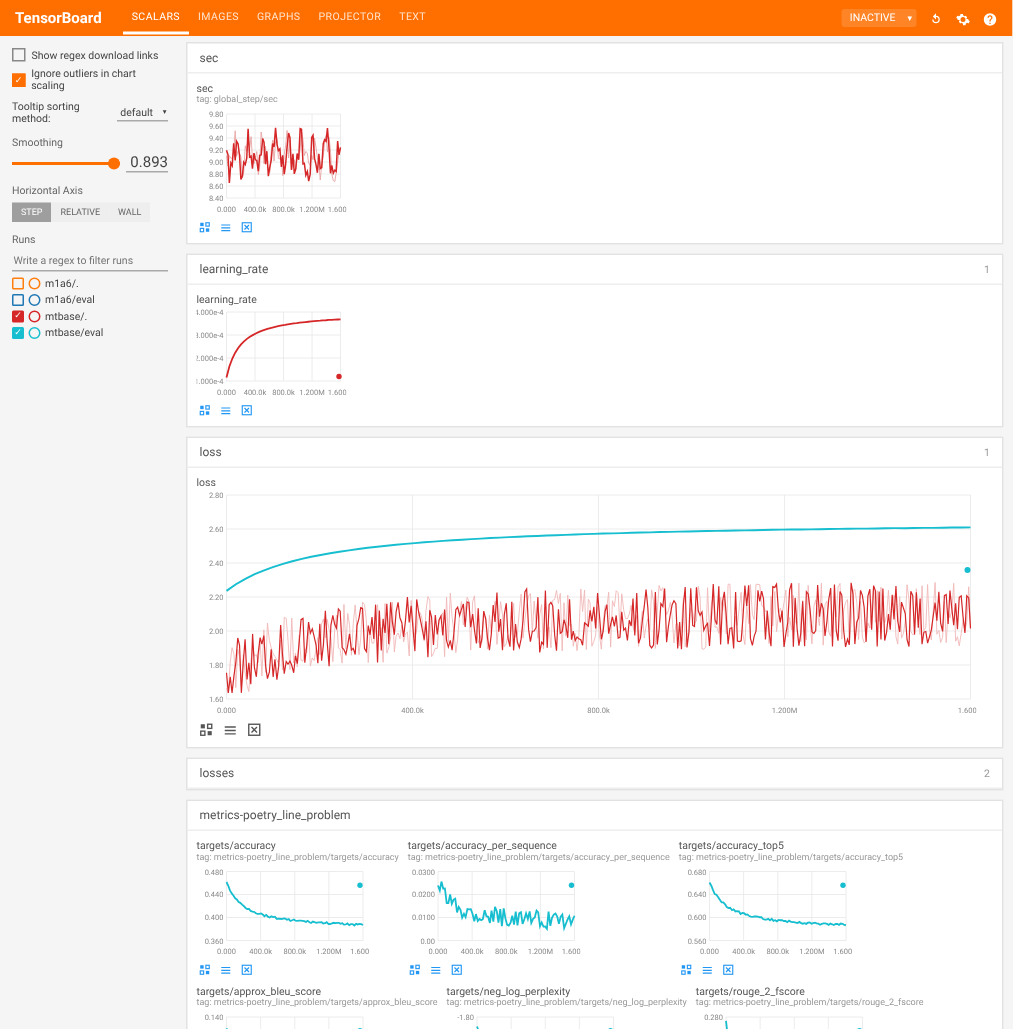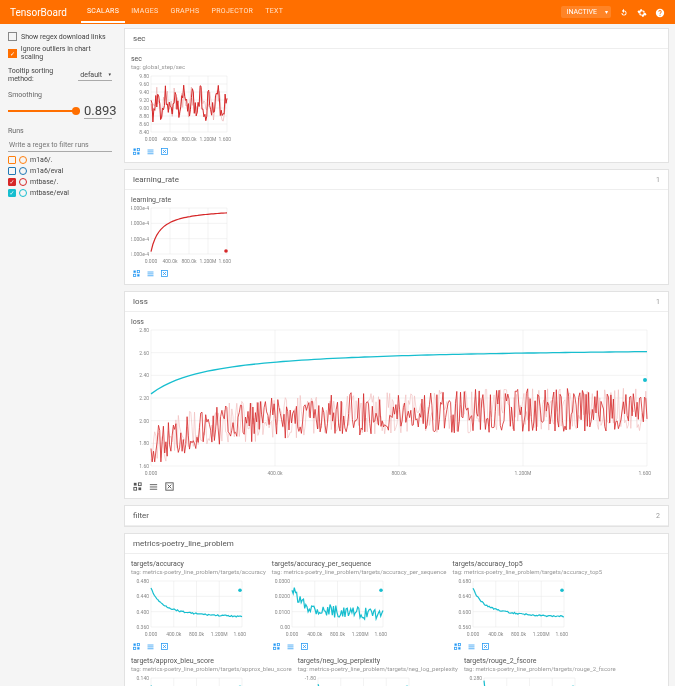--- a/index.html
+++ b/index.html
@@ -1,39 +1,39 @@
 <!DOCTYPE html>
 <html><head>
 <meta charset="utf-8">
 <style>
 *{box-sizing:border-box;margin:0;padding:0;font-family:Roboto,Arial,sans-serif}
 body{background:#f5f5f5;font-size:8px;color:#555;width:675px}
 .header{background:#ff6f00;color:#fff;height:24px;display:flex;align-items:center;padding:0 10px}
-.brand{font-size:10px;font-weight:400;margin-right:14px}
+.brand{font-size:10px;font-weight:700;margin-right:14px}
 .tabs{display:flex;flex:1;gap:0}
 .tab{font-size:7px;padding:6px 6px;cursor:pointer;opacity:.8;letter-spacing:.3px}
 .tab.active{border-bottom:2px solid #fff;opacity:1}
 .hdr-right{display:flex;align-items:flex-end;gap:8px}
 .inactive{font-size:7px;padding:2px 14px 2px 6px;border-radius:2px;background:rgba(255,255,255,.15);position:relative}
 .inactive::after{content:"▾";position:absolute;right:3px;font-size:6px}
 .hicon{width:10px;height:10px;cursor:pointer;fill:#fff}
 .main{display:flex}
 .side{width:120px;padding:8px;background:#f5f5f5;font-size:7px;color:#444}
 .chkrow{display:flex;align-items:center;gap:4px;margin-bottom:4px}
 .chk{width:9px;height:9px;border:1px solid #888;display:inline-flex;align-items:center;justify-content:center;font-size:6px}
 .chk.on{background:#ff6f00;border-color:#ff6f00;color:#fff}
 .sortrow{display:flex;align-items:center;gap:12px;margin:6px 0}
 .sel{border:none;border-bottom:1px solid #aaa;background:transparent;font-size:7px;padding:1px 10px 1px 2px;position:relative}
 .sel::after{content:"▾";position:absolute;right:1px;font-size:5px}
 .sect{margin-top:8px}
 .label{font-size:7px;color:#666;margin-bottom:4px}
 .slider{display:flex;align-items:center;gap:4px;margin-top:4px}
 .slider .track{flex:1;height:2px;background:#ff6f00;position:relative}
 .slider .thumb{position:absolute;right:0;top:-3px;width:8px;height:8px;border-radius:50%;background:#ff6f00}
-.slider .val{font-size:13px;border-bottom:1px solid #aaa;width:28px;text-align:right}
+.slider .val{font-size:10px;border-bottom:1px solid #aaa;width:28px;text-align:right}
 .seg{display:flex;margin-top:4px}
 .segb{font-size:6px;padding:3px 6px;background:#eee;cursor:pointer;color:#666}
 .segb.on{background:#9e9e9e;color:#fff}
 .filter{width:100%;border:none;border-bottom:1px solid #aaa;background:transparent;font-size:7px;padding:2px 1px;margin-bottom:4px}
 .run{display:flex;gap:3px;margin-bottom:3px;font-size:7px}
 .cb{width:8px;height:8px;border:1.2px solid;border-radius:1px;display:inline-block}
 .cb.on::after{content:"✓";font-size:6px;color:#fff;line-height:6px;display:block;text-align:center}
 .rad{width:8px;height:8px;border:1.2px solid;border-radius:50%}
 .content{flex:1;padding:4px 6px 4px 4px}
 .category{background:#fff;border:1px solid #e2e2e2;margin-bottom:6px}
@@ -96,20 +96,28 @@
   <div class="sect">
     <div class="label">Smoothing</div>
     <div class="slider">
       <div class="track">
             <div class="thumb"></div>
           </div>
       <span class="val">0.893</span>
     </div>
   </div>
   <div class="sect">
+    <div class="label">Horizontal Axis</div>
+    <div class="seg">
+          <span class="segb on">STEP</span>
+          <span class="segb">RELATIVE</span>
+          <span class="segb">WALL</span>
+        </div>
+  </div>
+  <div class="sect">
     <div class="label">Runs</div>
     <input class="filter" placeholder="Write a regex to filter runs" style="">
     <div id="runs">
           <div class="run">
             <span class="cb " style="border-color:#ff7f0e;"></span>
             <span class="rad" style="border-color:#ff7f0e"></span>
             <span>m1a6/.</span>
           </div>
           <div class="run">
             <span class="cb " style="border-color:#1f77b4;"></span>
@@ -318,21 +326,21 @@
                     <rect x="4" y="4" width="16" height="16"></rect>
                     <path d="M8 8l8 8M16 8l-8 8"></path>
                   </svg>
                 </span>
               </div></div>
           </div>
         </div>
       </div>
       <div class="category">
         <div class="cathdr">
-          <span>filter</span>
+          <span>losses</span>
           <span class="cnt">2</span>
         </div>
       </div>
       <div class="category">
         <div class="cathdr">
           <span>metrics-poetry_line_problem</span>
         </div>
         <div class="catbody">
           <div class="cards">
             <div class="card">

